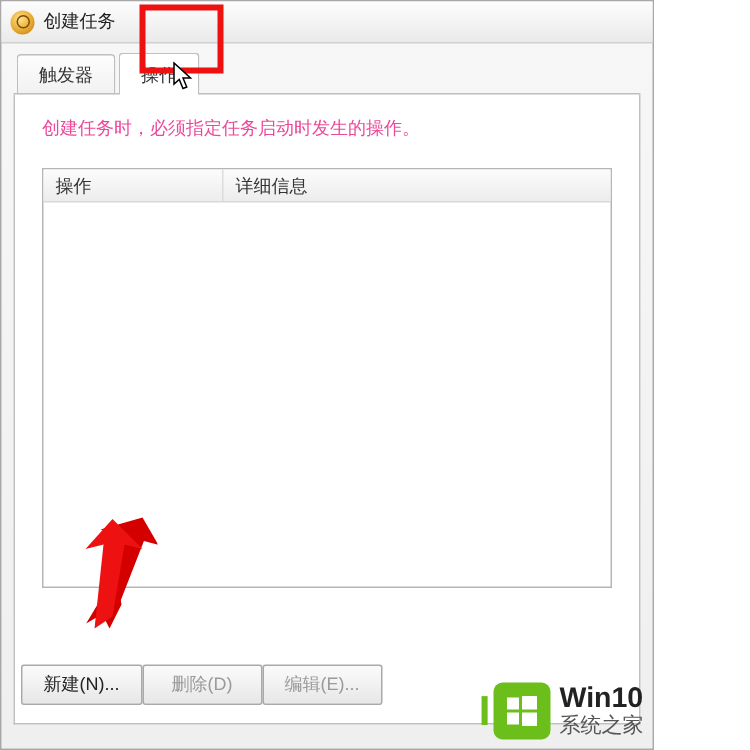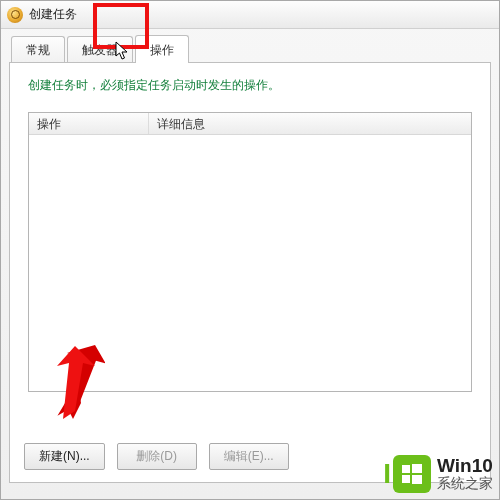--- a/index.html
+++ b/index.html
@@ -8,21 +8,21 @@
       font-size: 12px;
       background: #fff;
       width: 500px;
       height: 500px;
       position: relative;
       overflow: hidden;
     }
     .window {
       position: absolute;
       left: 0; top: 0;
-      width: 500px;
+      width: 436px;
       height: 500px;
       background: linear-gradient(#f7f7f7, #efefef);
       border: 1px solid #a8a8a8;
     }
     .titlebar {
       height: 28px;
       display: flex;
       align-items: center;
       padding: 0 6px;
       background: linear-gradient(#fdfdfd, #eaeaea);
@@ -71,45 +71,44 @@
     }
     .content {
       padding: 14px 18px 10px;
       background:#fff;
       margin:0 8px;
       border:1px solid #bfbfbf;
       border-top:none;
       height: 420px;
       position: relative;
     }
-    .instruction { color:#15803d; margin-bottom: 18px; }
+    .instruction { color:#ec4899; margin-bottom: 18px; }
     .listbox {
       border:1px solid #b5b5b5;
       height: 280px;
       background:#fff;
     }
     .listhead {
       display:flex;
       height: 22px;
       background: linear-gradient(#fcfcfc,#ececec);
       border-bottom:1px solid #d8d8d8;
     }
     .listhead .col {
       padding: 3px 8px;
       border-right:1px solid #dcdcdc;
       color:#333;
     }
     .listhead .col:first-child{ width: 120px; }
     .listhead .col:last-child{ flex:1; border-right:none; }
     .buttons {
       position:absolute;
-      left:14px;
+      left:4px;
       bottom: 12px;
       display:flex;
-      gap: 12px;
     }
     .btn {
       min-width: 80px;
       padding: 4px 14px;
       background: linear-gradient(#fbfbfb,#e7e7e7);
       border:1px solid #a9a9a9;
       border-radius:2px;
       color:#222;
       font-size:12px;
       cursor:default;
@@ -165,21 +164,20 @@
 </head>
 <body>
 
 <div class="window">
   <div class="titlebar">
     <span class="app-icon"></span>
     <span class="title">创建任务</span>
   </div>
 
   <div class="tabstrip">
-    <div class="tab"><span>常规</span></div>
     <div class="tab"><span>触发器</span></div>
     <div class="tab active"><span>操作</span></div>
     <div class="tabline"></div>
   </div>
 
   <div class="content">
     <div class="instruction">创建任务时，必须指定任务启动时发生的操作。</div>
 
     <div class="listbox">
       <div class="listhead">

